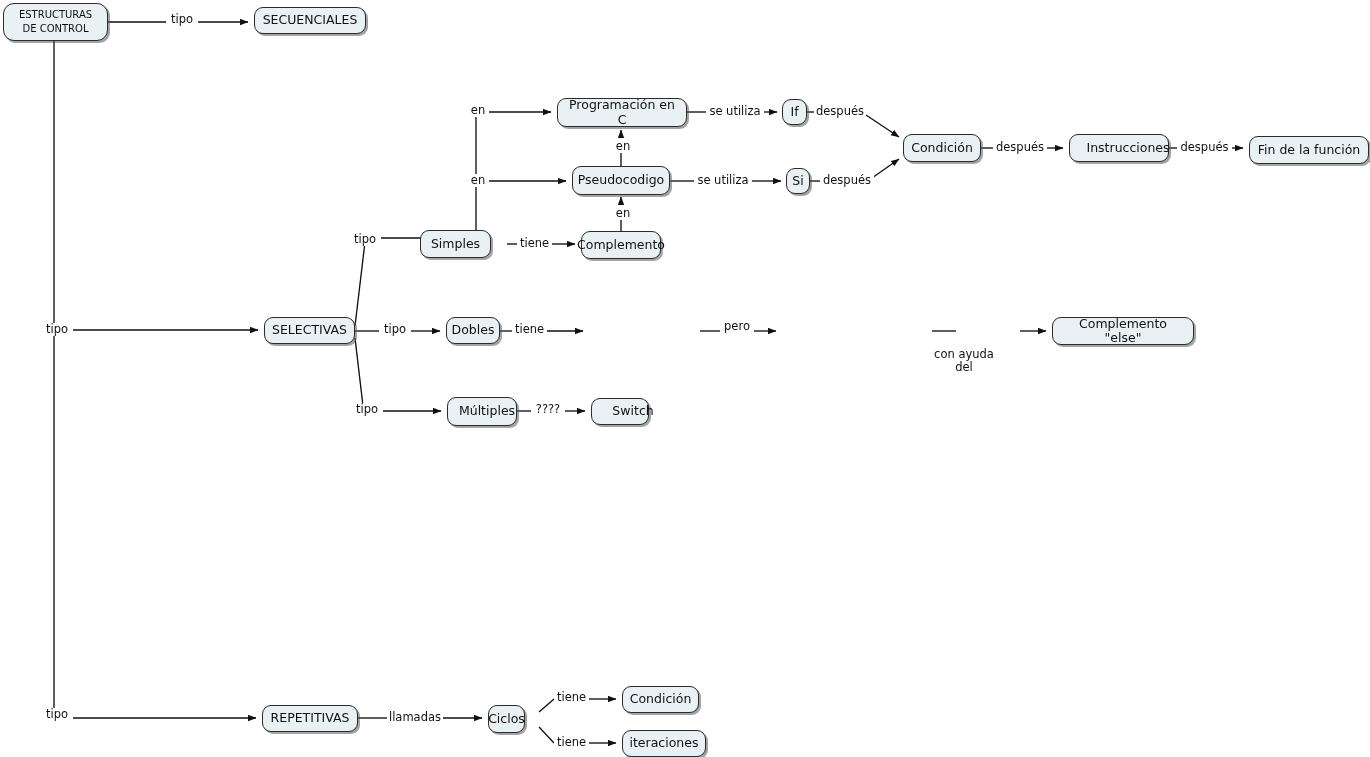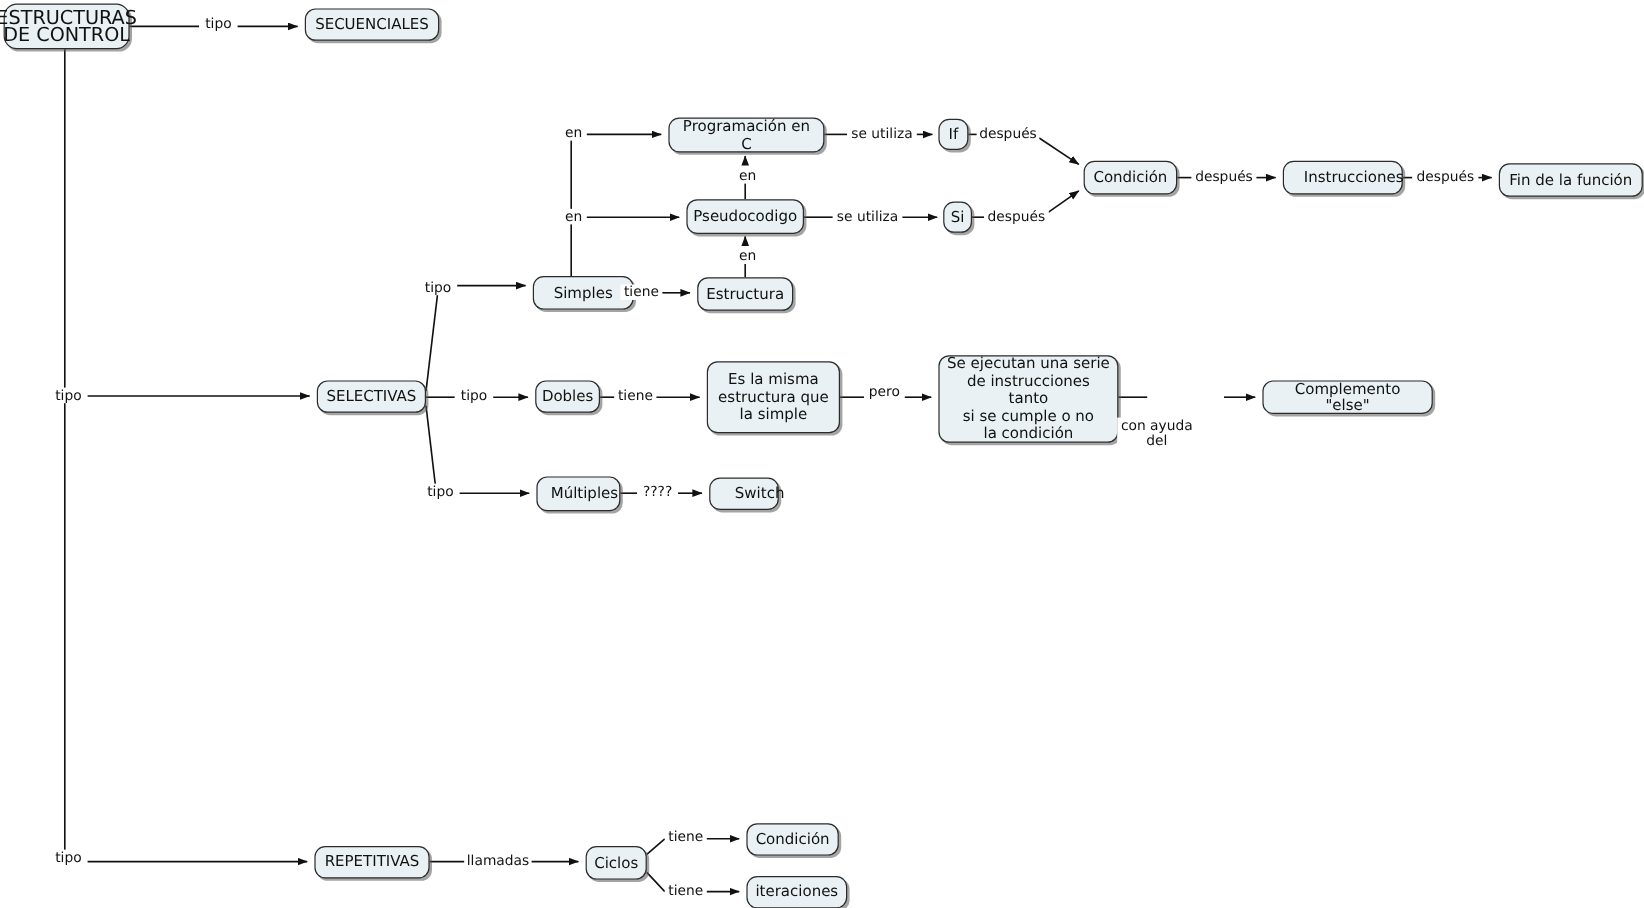--- a/index.html
+++ b/index.html
@@ -17,21 +17,21 @@
     align-items:center;
     justify-content:center;
     text-align:center;
     color:#111111;
     font-size:12.5px;
     line-height:14.5px;
     box-shadow:2px 2px 0 rgba(90,90,90,0.55);
     white-space:pre-line;
     padding:2px 6px;
   }
-  .node.root{border-radius:11px;font-size:16px;}
+  .node.root{border-radius:11px;font-size:10px;}
   .edge-label{
     position:absolute;
     color:#111111;
     font-size:11.5px;
     line-height:13px;
     background:#ffffff;
     text-align:center;
     white-space:pre-line;
     padding:0 1px;
   }
@@ -113,36 +113,29 @@
   <div class="node root" style="left:3px;top:3px;width:105px;height:38px;">ESTRUCTURAS
 DE CONTROL</div>
   <div class="node" style="left:254px;top:7px;width:112px;height:27px;">SECUENCIALES</div>
   <div class="node" style="left:557px;top:98px;width:130px;height:29px;">Programación en C</div>
   <div class="node" style="left:782px;top:99px;width:25px;height:26px;">If</div>
   <div class="node" style="left:903px;top:134px;width:78px;height:28px;">Condición</div>
   <div class="node" style="left:1069px;top:134px;width:100px;height:28px;padding-left:24px;">Instrucciones</div>
   <div class="node" style="left:1249px;top:136px;width:120px;height:28px;">Fin de la función</div>
   <div class="node" style="left:572px;top:166px;width:98px;height:29px;">Pseudocodigo</div>
   <div class="node" style="left:786px;top:168px;width:24px;height:26px;">Si</div>
-  <div class="node" style="left:444px;top:230px;width:84px;height:28px;">Simples</div>
-  <div class="node" style="left:581px;top:231px;width:80px;height:28px;">Estructura</div>
+  <div class="node" style="left:420px;top:230px;width:71px;height:28px;">Simples</div>
+  <div class="node" style="left:581px;top:231px;width:80px;height:28px;">Complemento</div>
   <div class="node" style="left:264px;top:317px;width:91px;height:27px;">SELECTIVAS</div>
   <div class="node" style="left:446px;top:317px;width:54px;height:27px;">Dobles</div>
-  <div class="node" style="left:589px;top:301px;width:111px;height:60px;">Es la misma
-estructura que
-la simple</div>
-  <div class="node" style="left:782px;top:296px;width:150px;height:73px;">Se ejecutan una serie
-de instrucciones tanto
-si se cumple o no
-la condición</div>
   <div class="node" style="left:1052px;top:317px;width:142px;height:28px;">Complemento "else"</div>
   <div class="node" style="left:447px;top:397px;width:70px;height:29px;padding-left:16px;">Múltiples</div>
   <div class="node" style="left:591px;top:398px;width:58px;height:27px;padding-left:32px;">Switch</div>
   <div class="node" style="left:262px;top:705px;width:96px;height:27px;">REPETITIVAS</div>
-  <div class="node" style="left:488px;top:705px;width:51px;height:28px;">Ciclos</div>
+  <div class="node" style="left:488px;top:705px;width:37px;height:28px;">Ciclos</div>
   <div class="node" style="left:622px;top:686px;width:77px;height:27px;">Condición</div>
   <div class="node" style="left:622px;top:730px;width:84px;height:27px;">iteraciones</div>
 
   <div class="edge-label" style="left:166px;top:13px;width:30px;">tipo</div>
   <div class="edge-label" style="left:467px;top:104px;width:20px;">en</div>
   <div class="edge-label" style="left:706px;top:105px;width:56px;">se utiliza</div>
   <div class="edge-label" style="left:814px;top:105px;width:50px;">después</div>
   <div class="edge-label" style="left:993px;top:141px;width:52px;">después</div>
   <div class="edge-label" style="left:1177px;top:141px;width:53px;">después</div>
   <div class="edge-label" style="left:612px;top:140px;width:20px;">en</div>

